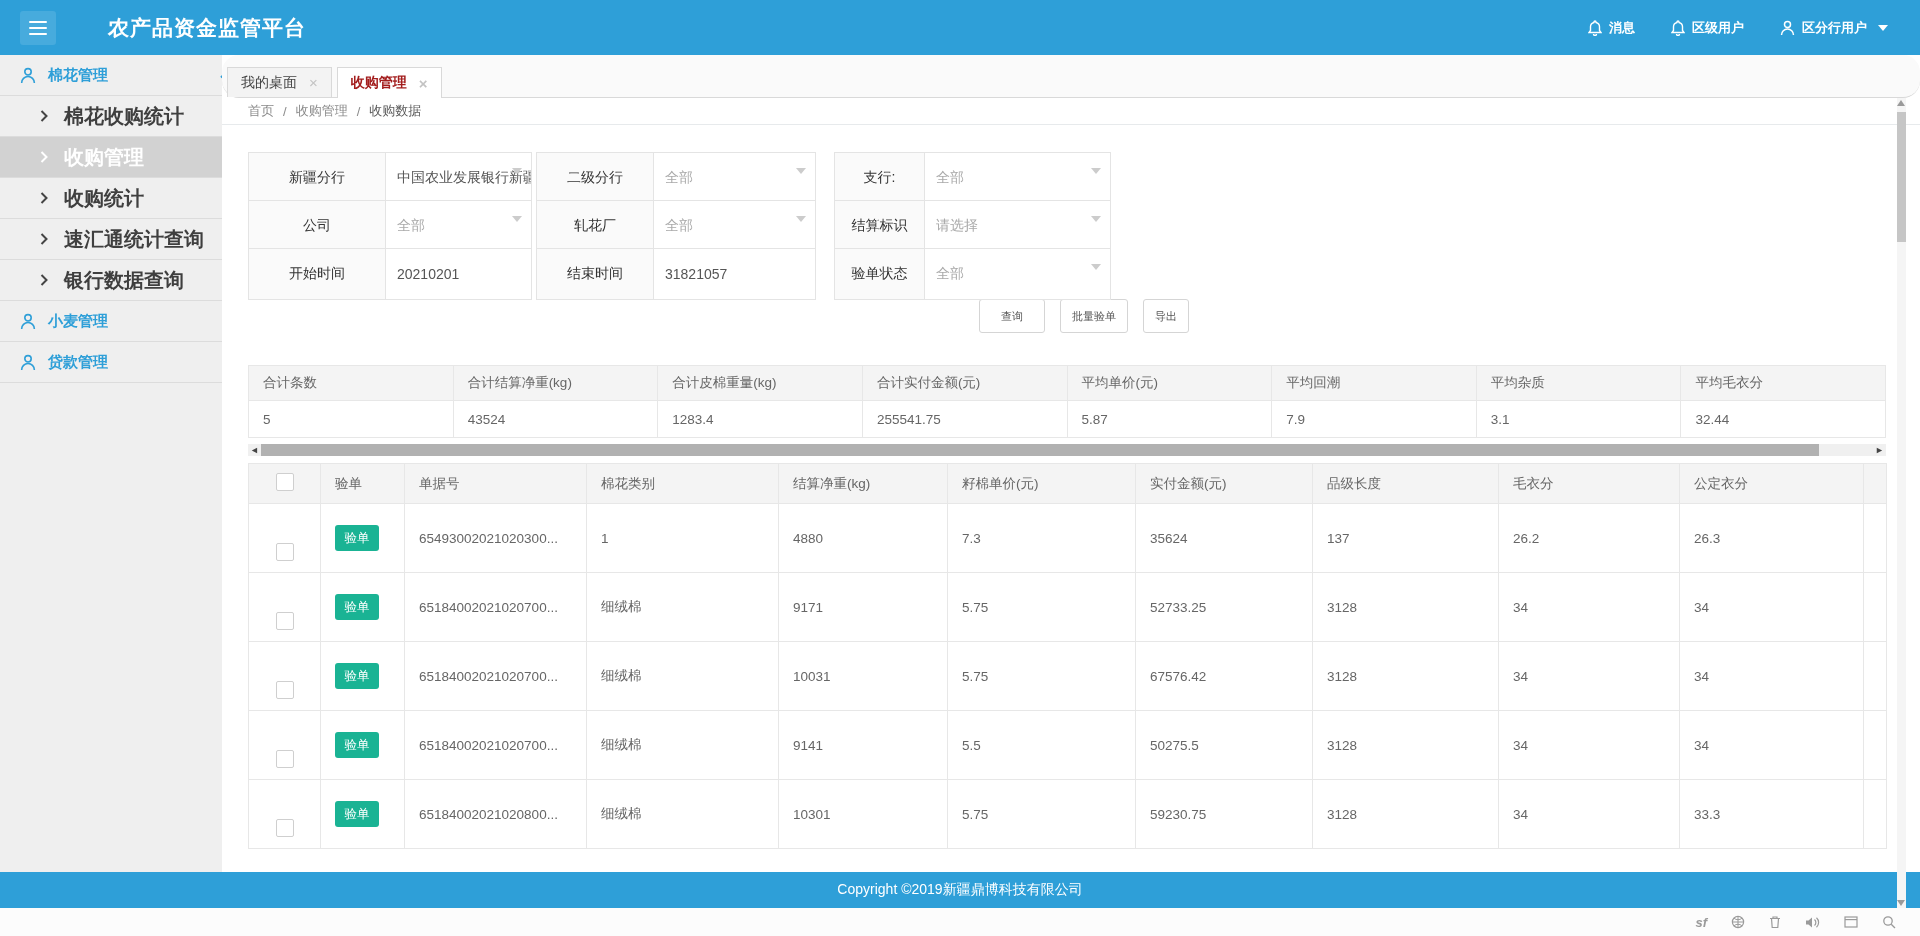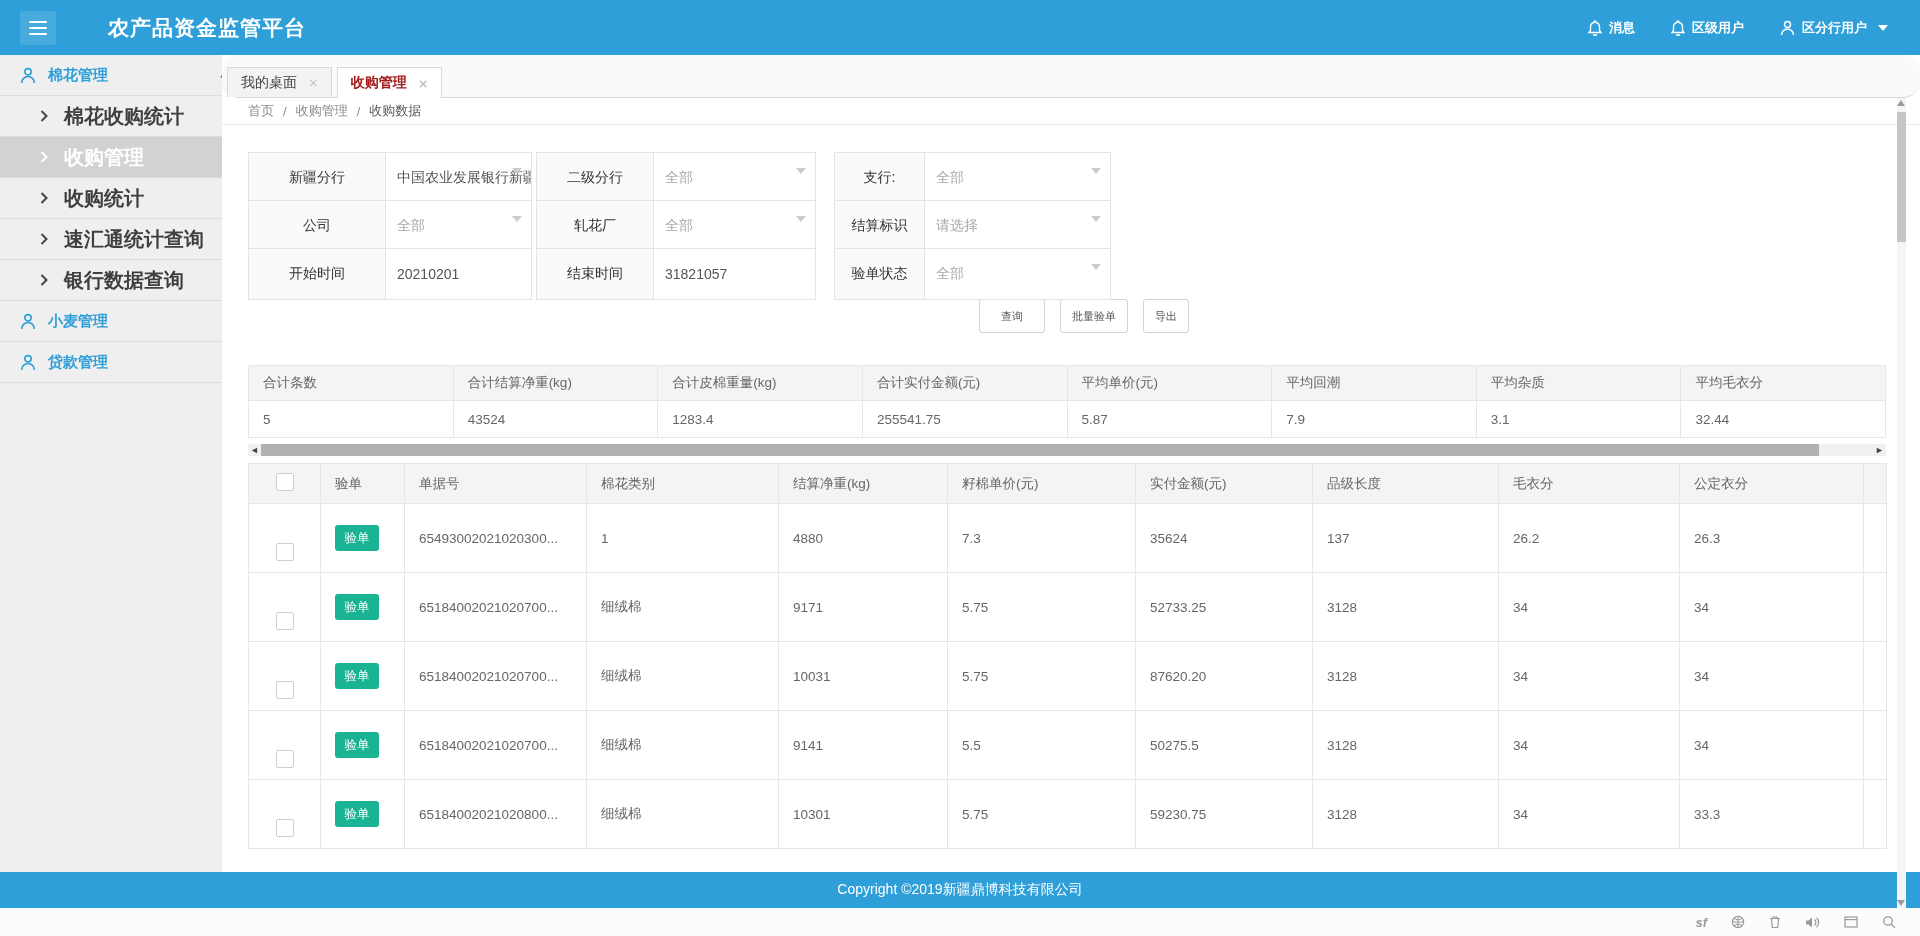--- a/index.html
+++ b/index.html
@@ -421,21 +421,21 @@
 
         <tr>
           <td class="cbcell"><span class="cb"></span></td>
           <td>
                 <button class="vbtn">验单</button>
               </td>
           <td>65184002021020700...</td>
           <td>细绒棉</td>
           <td>10031</td>
           <td>5.75</td>
-          <td>87620.20</td>
+          <td>67576.42</td>
           <td>3128</td>
           <td>34</td>
           <td>34</td>
           <td></td>
         </tr>
 
         <tr>
           <td class="cbcell"><span class="cb"></span></td>
           <td>
                 <button class="vbtn">验单</button>

